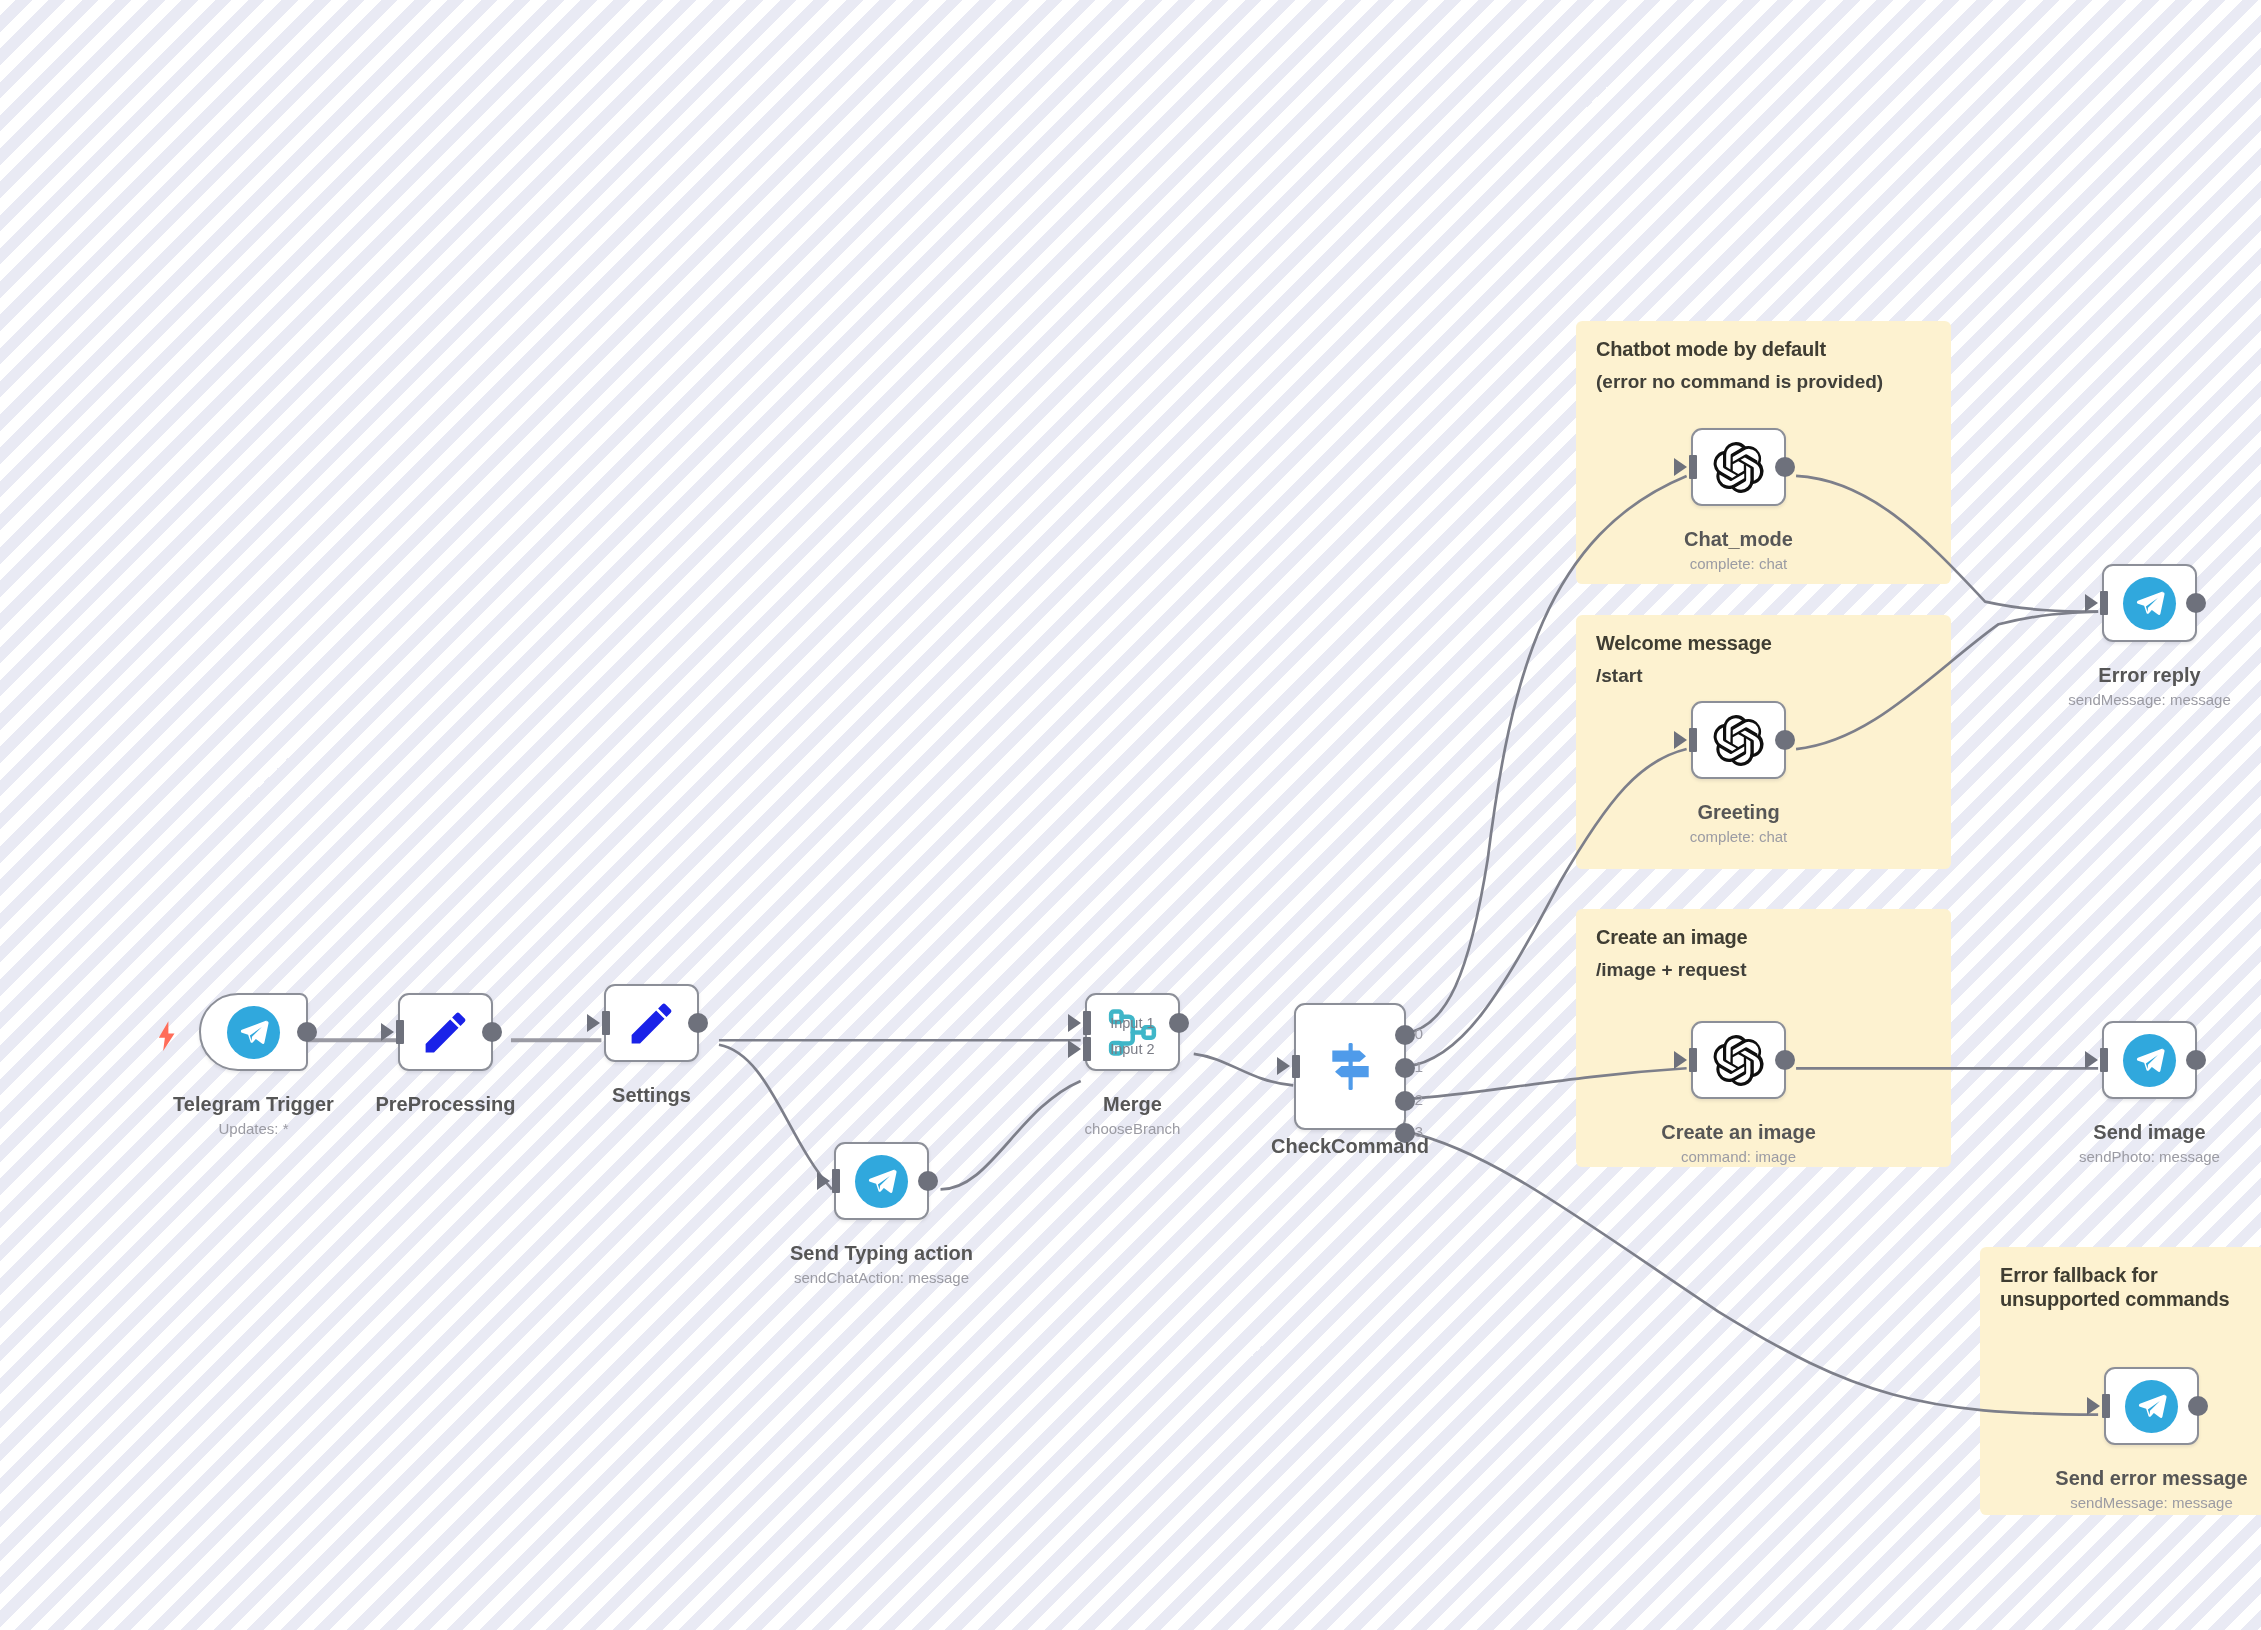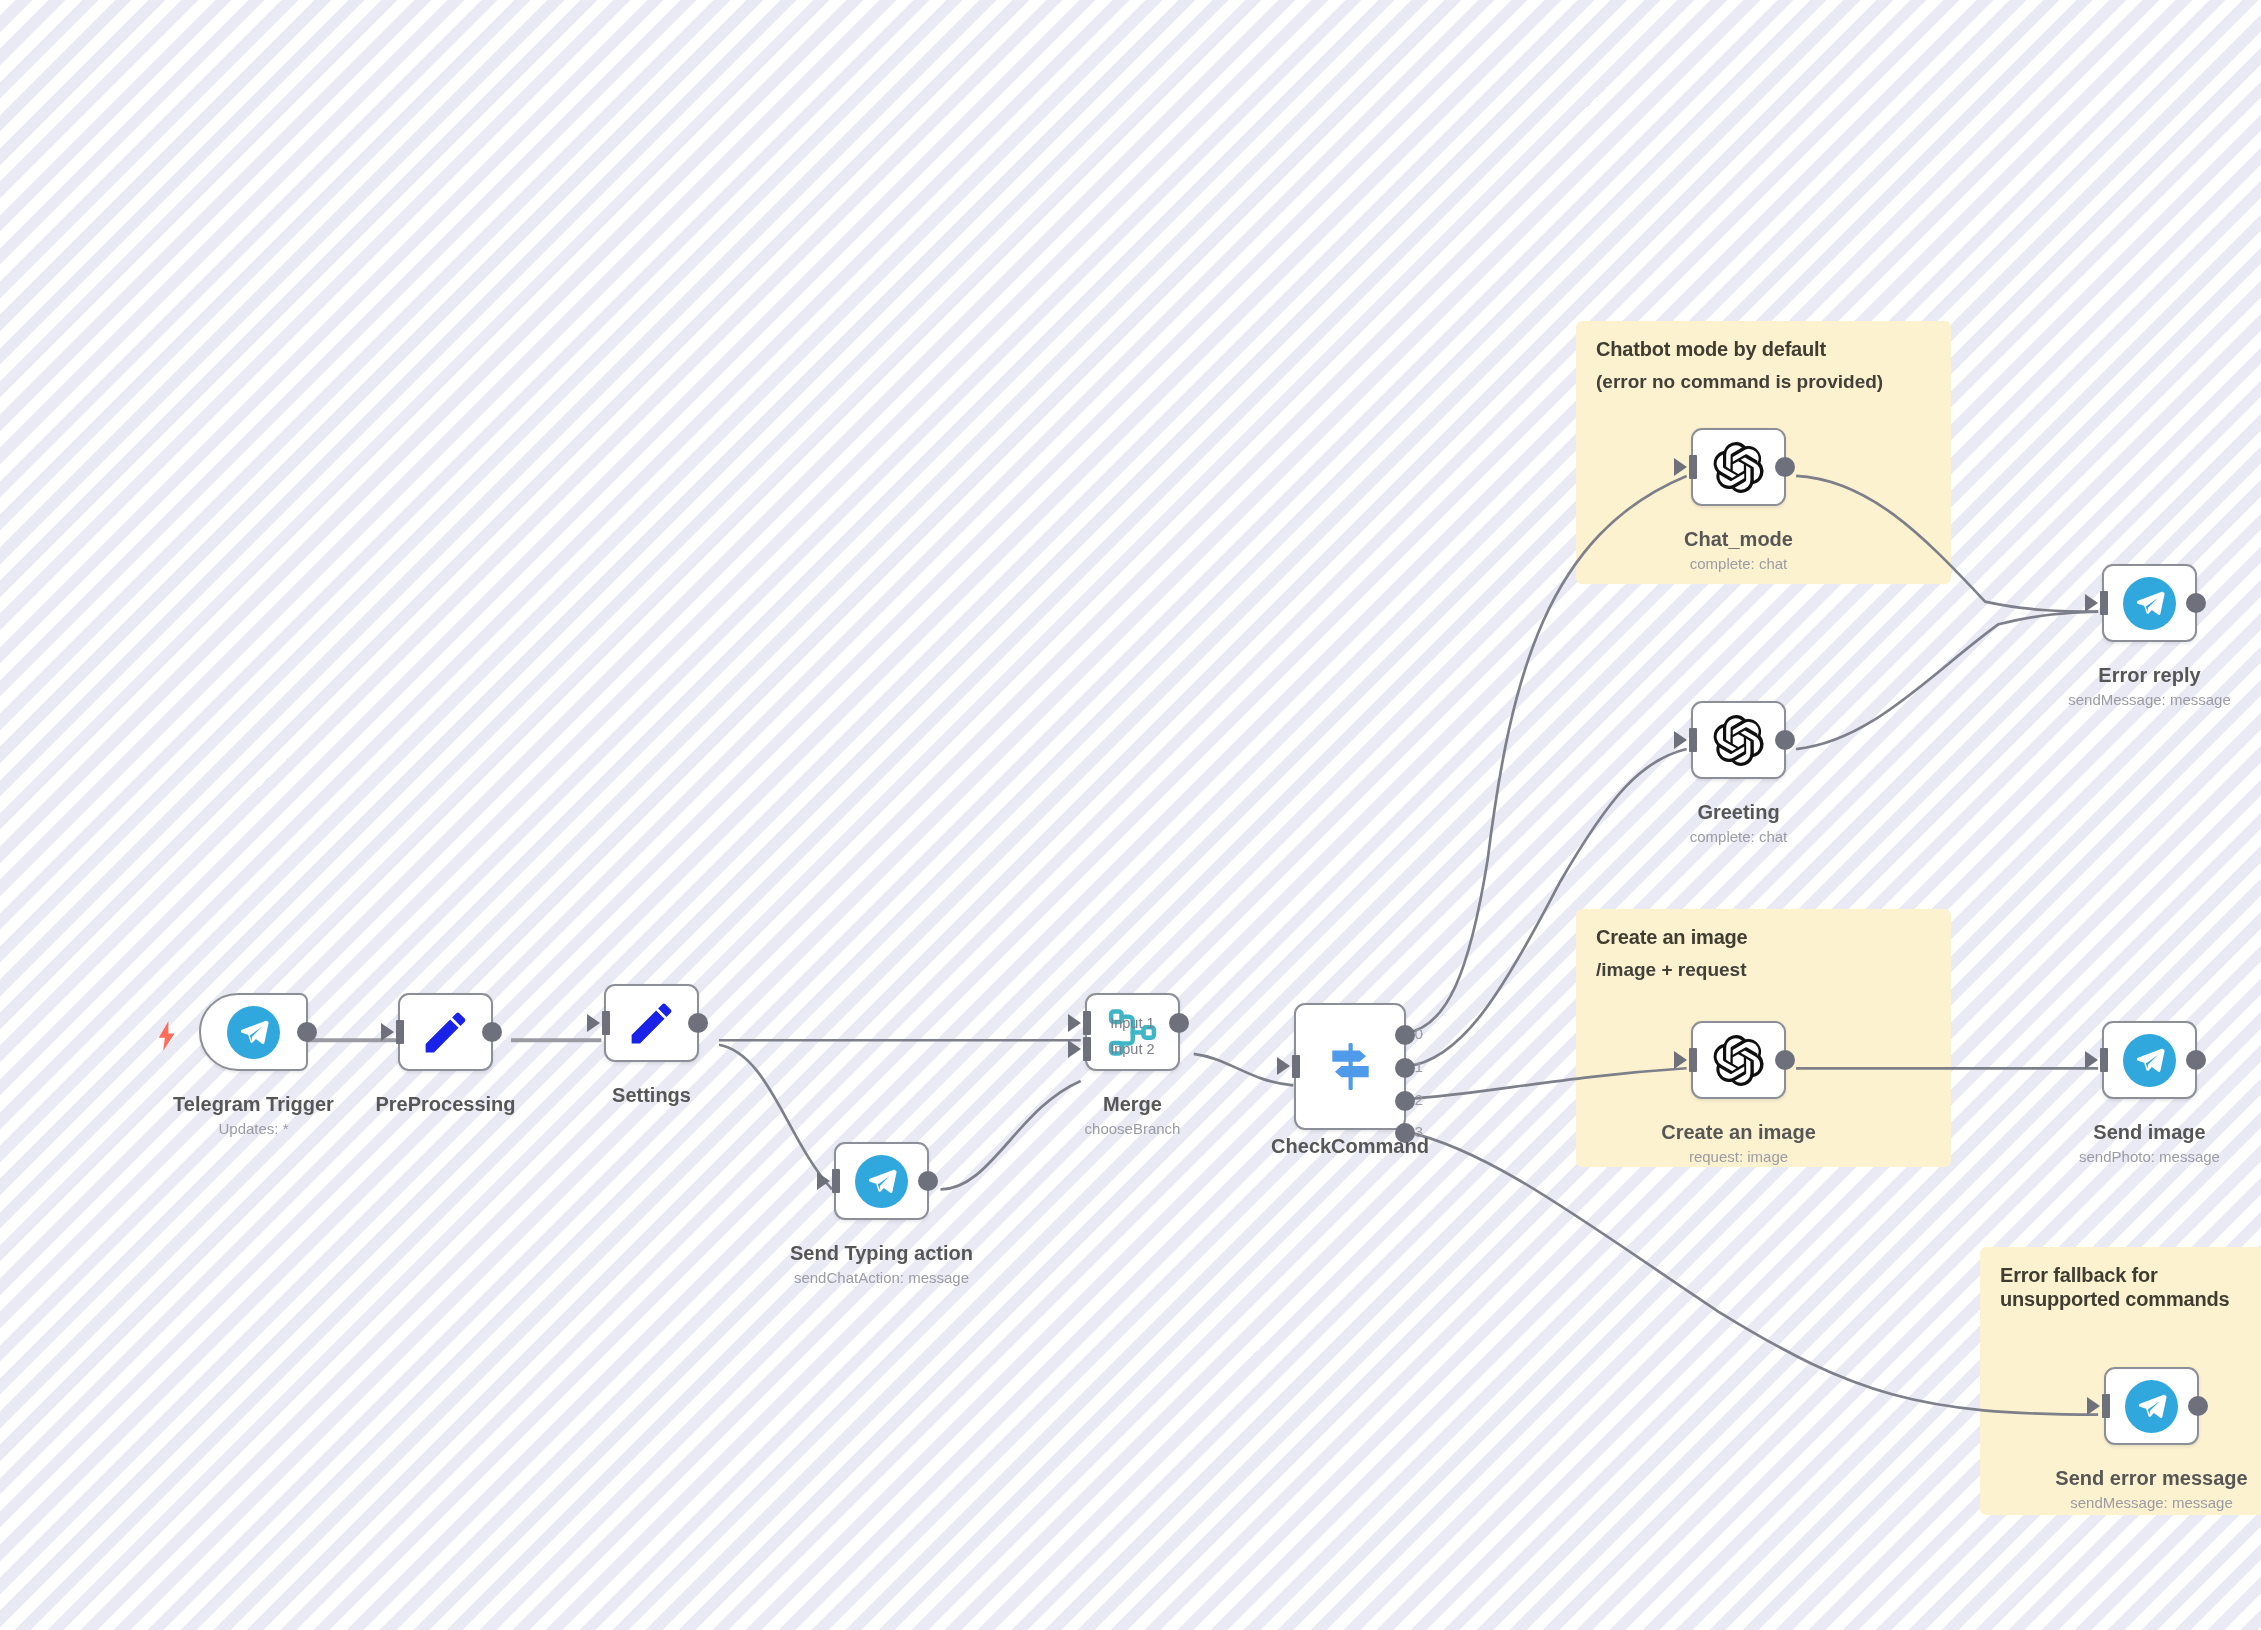--- a/index.html
+++ b/index.html
@@ -172,20 +172,24 @@
 </head>
 <body>
 
 <div id="canvas">
 
   <div class="sticky" style="left:1576px; top:321px; width:375px; height:263px;">
     <div class="sticky-title">Chatbot mode by default</div>
     <div class="sticky-sub">(error no command is provided)</div>
   </div>
 
+  <div class="sticky" style="left:1576px; top:615px; width:375px; height:254px;">
+    <div class="sticky-title">Welcome message</div>
+    <div class="sticky-sub">/start</div>
+  </div>
 
   <div class="sticky" style="left:1576px; top:909px; width:375px; height:258px;">
     <div class="sticky-title">Create an image</div>
     <div class="sticky-sub">/image + request</div>
   </div>
 
   <div class="sticky" style="left:1980px; top:1247px; width:359px; height:268px;">
     <div class="sticky-title">Error fallback for
 unsupported commands</div>
   </div>
@@ -369,21 +373,21 @@
       <span class="icon-openai">
         <svg viewBox="0 0 24 24">
             <path fill="#0f0f0f" d="M22.3 9.8a5.9 5.9 0 0 0-.5-4.9 6 6 0 0 0-6.5-2.9A6 6 0 0 0 10.8 0a6 6 0 0 0-5.7 4.2 6 6 0 0 0-4 2.9 6 6 0 0 0 .8 7.1 5.9 5.9 0 0 0 .5 4.9 6 6 0 0 0 6.5 2.9A6 6 0 0 0 13.2 24a6 6 0 0 0 5.7-4.2 6 6 0 0 0 4-2.9 6 6 0 0 0-.6-7.1zm-9.1 12.7a4.5 4.5 0 0 1-2.9-1l.1-.1 4.8-2.8a.8.8 0 0 0 .4-.7v-6.8l2 1.2v5.6a4.5 4.5 0 0 1-4.4 4.6zM3.6 18.3a4.4 4.4 0 0 1-.5-3l.1.1 4.8 2.8a.8.8 0 0 0 .8 0l5.9-3.4v2.3l-5 2.9a4.5 4.5 0 0 1-6.1-1.7zM2.3 7.9a4.5 4.5 0 0 1 2.4-2v5.7a.8.8 0 0 0 .4.7l5.9 3.4-2 1.2-4.9-2.8a4.5 4.5 0 0 1-1.8-6.2zm16.6 3.9-5.9-3.4 2-1.1 4.9 2.8a4.5 4.5 0 0 1-.7 8.1v-5.7a.8.8 0 0 0-.3-.7zm2-3-.1-.1-4.8-2.8a.8.8 0 0 0-.8 0L9.3 9.3V7l5-2.9a4.5 4.5 0 0 1 6.6 5.8zM8.2 12.9l-2-1.2V6.1a4.5 4.5 0 0 1 7.4-3.5l-.1.1L8.7 5.5a.8.8 0 0 0-.4.7zm1.1-2.4 2.6-1.5 2.6 1.5v3l-2.6 1.5-2.6-1.5z"></path>
           </svg>
       </span>
       <span class="port-in"></span>
       <span class="port-out"></span>
     </div>
     <div class="node-label">
       <div class="node-title">Create an image</div>
-      <div class="node-sub">request: image</div>
+      <div class="node-sub">command: image</div>
     </div>
   </div>
 
   <div class="node" style="left:2102px; top:564px;">
     <div class="node-box">
       <span class="icon-tg">
         <svg viewBox="0 0 24 24">
             <path fill="#ffffff" d="M21.4 3.3 2.9 10.4c-1 .4-1 1.9.1 2.2l4.6 1.4 1.8 5.5c.2.7 1.1.9 1.6.3l2.4-2.5 4.6 3.4c.7.5 1.6.1 1.8-.7l3.1-14.6c.2-.9-.7-1.7-1.5-1.3zM8.9 14.6l9-6.3-7.4 7.2-.3 3.2-1.3-4.1z"></path>
           </svg>
       </span>

